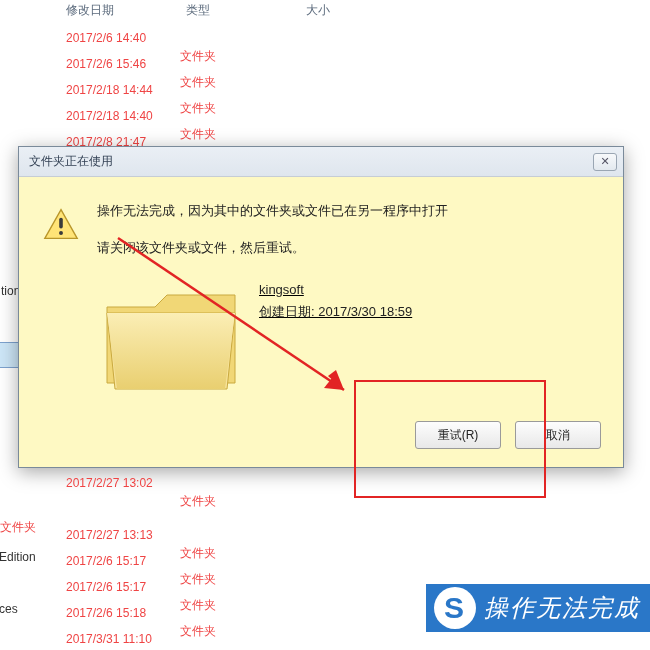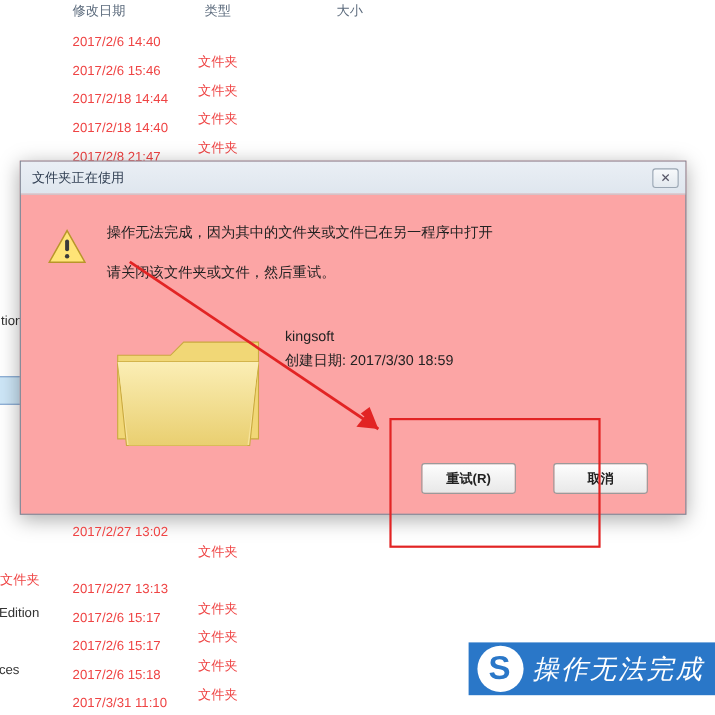--- a/index.html
+++ b/index.html
@@ -27,21 +27,21 @@
   .side .selected { background: #cde6f7; border: 1px solid #7da2ce; padding: 3px 3px; }
 
   .side2 { position: absolute; left: -3px; top: 486px; color: #333; font-size: 12px; }
   .side2 div { height: 26px; padding: 4px 2px; }
 
   
   .dialog {
     position: absolute;
     left: 18px; top: 146px;
     width: 606px; height: 322px;
-    background: #fca5a5;
+    background: #fef9c3;
     border: 1px solid #7a8a9a;
     box-shadow: 0 4px 18px rgba(0,0,0,.35);
   }
   .titlebar {
     height: 30px;
     background: linear-gradient(#eaeff5,#dfe6ee);
     display: flex; align-items: center; justify-content: space-between;
     padding: 0 6px 0 10px;
     border-bottom: 1px solid #c6cdd5;
   }
@@ -56,27 +56,27 @@
   }
   .dlg-body { padding: 18px 20px 0 22px; position: relative; height: calc(100% - 30px); border-radius: 25px; }
   .warn-icon {
     position: absolute; left: 24px; top: 30px;
     width: 36px; height: 34px;
   }
   .warn-icon svg { width: 36px; height: 34px; }
   .msg-area { margin-left: 56px; color: #222; font-size: 13px; line-height: 1.6; }
   .msg-line1 { margin-top: 6px; }
   .msg-line2 { margin-top: 16px; }
-  .folder-block { display: flex; margin-left: 56px; margin-top: 34px; }
+  .folder-block { display: flex; margin-left: 56px; margin-top: 18px; text-decoration: underline; }
   .folder-icon { width: 148px; height: 124px; }
   .folder-icon svg { width: 148px; height: 124px; }
   .folder-meta { margin-left: 14px; color: #222; font-size: 13px; line-height: 1.7; padding-top: 2px; }
   .dlg-buttons {
-    position: absolute; right: 34px; bottom: 18px;
-    display: flex; gap: 34px; font-weight: bold;
+    position: absolute; right: 22px; bottom: 18px;
+    display: flex; gap: 14px;
   }
   .btn {
     min-width: 86px; height: 28px;
     padding: 0 14px;
     background: linear-gradient(#fdfdfd,#e8e8e8);
     border: 1px solid #9a9a9a; border-radius: 3px;
     color: #222; font-size: 12px;
     display: flex; align-items: center; justify-content: center;
     cursor: pointer;
   }

